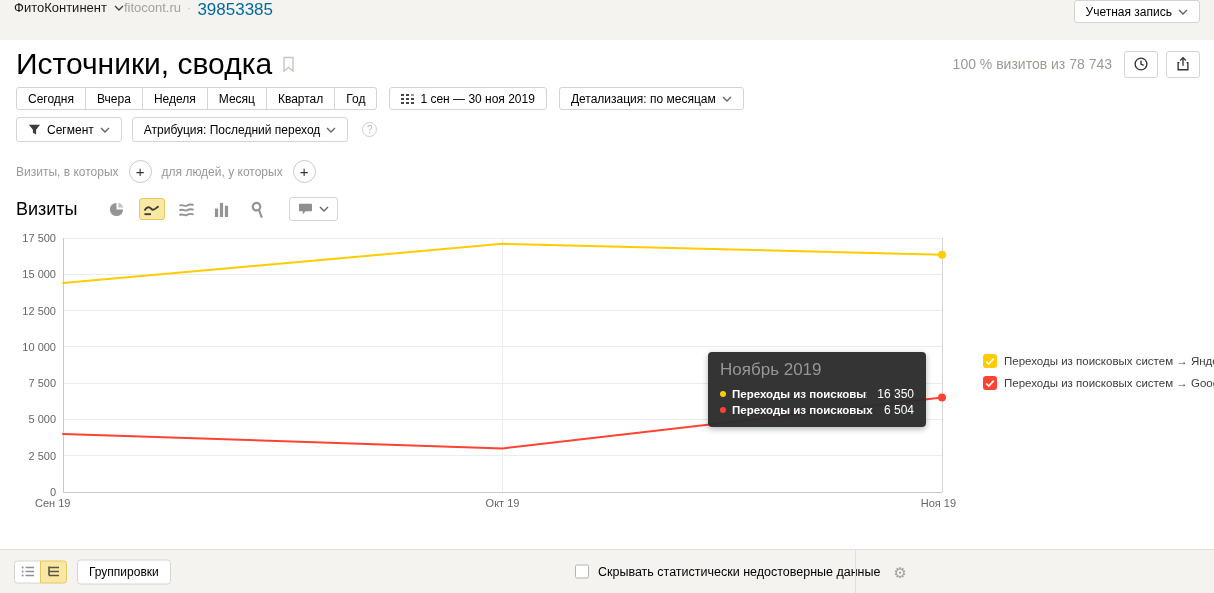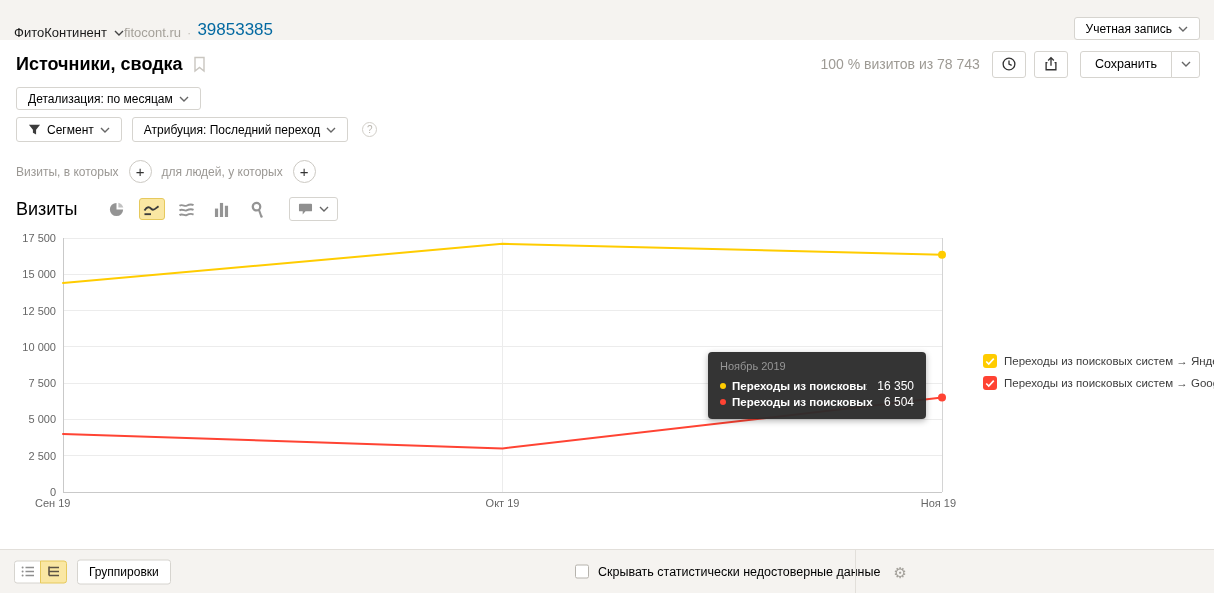--- a/index.html
+++ b/index.html
@@ -2,21 +2,21 @@
 <html><head>
 <meta charset="utf-8">
 <style>
   * { margin:0; padding:0; box-sizing:border-box; }
   html,body { width:1214px; height:593px; overflow:hidden; background:#fff;
     font-family:"Liberation Sans","DejaVu Sans",sans-serif; color:#000; }
   .app { position:relative; width:1214px; height:593px; }
 
   
   .topbar { position:absolute; top:0; left:0; right:0; height:40px; background:#f5f3f0;
-    display:flex; align-items:flex-end; padding:0 14px; }
+    display:flex; align-items:flex-start; padding:0 14px; }
   .acct { display:flex; align-items:center; gap:7px; font-size:13px; color:#1a1a1a; cursor:pointer; }
   .site { font-size:13px; color:#a5a19a; }
   .dot { margin:0 6px; color:#c6c2bb; font-size:13px; }
   .cid { font-size:17px; color:#0369a1; }
   .acct-btn { margin-left:auto; height:25px; font-size:12.5px; }
 
   
   .btn { display:inline-flex; align-items:center; justify-content:center; gap:6px;
     background:#fff; border:1px solid #d6d4cf; border-radius:3px; font-size:12px;
     color:#000; padding:0 11px; height:23px; cursor:pointer; white-space:nowrap;
@@ -24,21 +24,21 @@
   .btn.icon-btn { padding:0 8px; height:27px; }
   .seg { display:inline-flex; }
   .seg .btn { border-radius:0; margin-left:-1px; }
   .seg .btn:first-child { border-radius:3px 0 0 3px; margin-left:0; }
   .seg .btn:last-child { border-radius:0 3px 3px 0; }
   .btn.disabled { background:#ececea; border-color:#ececea; color:#9b9b9b; cursor:default; }
 
   
   .title-row { position:absolute; top:47px; left:16px; right:14px; height:34px;
     display:flex; align-items:center; }
-  .page-title { font-size:18px; font-weight:700; color:#000;text-align:center; }
+  .page-title { font-size:30px; font-weight:400; color:#000;text-align:center; }
   .bookmark { margin-left:10px; cursor:pointer; display:flex; }
   .title-right { margin-left:auto; display:flex; align-items:center; gap:8px; }
   .visits-summary { font-size:14px; color:#9d9a94; margin-right:4px; }
 
   
   .presets-row { position:absolute; top:87px; left:16px; display:flex; align-items:center; gap:12px; }
   .filters-row { position:absolute; top:117px; left:16px; display:flex; align-items:center; gap:10px; }
   .filters-row .btn { height:25px; }
   .info-circle { width:15px; height:15px; border:1px solid #d2cfc9; border-radius:50%;
     display:inline-flex; align-items:center; justify-content:center; font-size:10px;
@@ -60,21 +60,21 @@
   .ct-icon.selected { background:#fae7a3; border:1px solid #e6c95d; }
   .bubble-btn { margin-left:10px; height:24px; padding:0 8px; }
 
   
   .chart-wrap { position:absolute; top:226px; left:0; width:1214px; height:300px; }
   .chart-wrap svg text { font-size:11px; fill:#666; font-family:inherit; }
 
   .tooltip { position:absolute; left:708px; top:126px; width:218px;
     background:rgba(44,44,44,0.96); border-radius:4px; padding:8px 12px 9px;
     box-shadow:0 2px 6px rgba(0,0,0,0.3); }
-  .tt-title { font-size:11px; color:#979797; margin-bottom:6px; }
+  .tt-title { font-size:17px; color:#979797; margin-bottom:6px; }
   .tt-row { display:flex; align-items:center; height:16px; }
   .tt-dot { width:6px; height:6px; border-radius:50%; margin-right:6px; flex:none; }
   .tt-label { font-size:11.5px; font-weight:700; color:#fff; flex:1; white-space:nowrap;
     overflow:hidden; }
   .tt-value { font-size:12px; font-weight:400; color:#fff; margin-left:10px; }
 
   .legend { position:absolute; left:983px; top:128px; display:flex; flex-direction:column; gap:8px; }
   .legend-item { display:flex; align-items:center; gap:7px; cursor:pointer; }
   .legend-swatch { width:14px; height:14px; border-radius:3px; display:inline-flex;
     align-items:center; justify-content:center; flex:none; }
@@ -135,34 +135,48 @@
             <circle cx="9" cy="9" r="6.6" fill="none" stroke="#333" stroke-width="1.5"></circle>
             <path d="M9,5.2 V9 L12,10.6" fill="none" stroke="#333" stroke-width="1.5"></path>
           </svg>
       </button>
       <button class="btn icon-btn">
         <svg width="16" height="16" viewBox="0 0 18 18">
             <path d="M5,7.5 H3.5 V15.5 H14.5 V7.5 H13" fill="none" stroke="#333" stroke-width="1.5"></path>
             <path d="M9,2 V11 M5.8,5 L9,1.8 L12.2,5" fill="none" stroke="#333" stroke-width="1.5"></path>
           </svg>
       </button>
-      <span class="seg" style="margin-left:4px;">
-        <button class="btn" style="height:27px; padding:0 14px; font-size:12.5px;">
-          <span>Сохранить</span>
-        </button>
-        <button class="btn" style="height:27px; width:29px; padding:0;">
-          <svg width="10" height="6" viewBox="0 0 10 6">
-              <polyline points="1,1 5,5 9,1" fill="none" stroke="#666" stroke-width="1.4"></polyline>
-            </svg>
-        </button>
-      </span>
     </div>
   </div>
 
   <div class="presets-row">
+    <span class="seg">
+      <button class="btn">Сегодня</button>
+      <button class="btn">Вчера</button>
+      <button class="btn">Неделя</button>
+      <button class="btn">Месяц</button>
+      <button class="btn">Квартал</button>
+      <button class="btn">Год</button>
+    </span>
+    <button class="btn">
+      <svg width="13" height="12" viewBox="0 0 13 12">
+        <g fill="#444">
+            <rect x="0" y="1" width="3" height="2"></rect>
+            <rect x="5" y="1" width="3" height="2"></rect>
+            <rect x="10" y="1" width="3" height="2" fill="#999"></rect>
+            <rect x="0" y="5" width="3" height="2"></rect>
+            <rect x="5" y="5" width="3" height="2"></rect>
+            <rect x="10" y="5" width="3" height="2"></rect>
+            <rect x="0" y="9" width="3" height="2"></rect>
+            <rect x="5" y="9" width="3" height="2"></rect>
+            <rect x="10" y="9" width="3" height="2"></rect>
+          </g>
+      </svg>
+      <span>1 сен — 30 ноя 2019</span>
+    </button>
     <button class="btn">
       <span>Детализация: по месяцам</span>
       <svg width="10" height="6" viewBox="0 0 10 6">
           <polyline points="1,1 5,5 9,1" fill="none" stroke="#666" stroke-width="1.4"></polyline>
         </svg>
     </button>
   </div>
 
   <div class="filters-row">
     <button class="btn">

